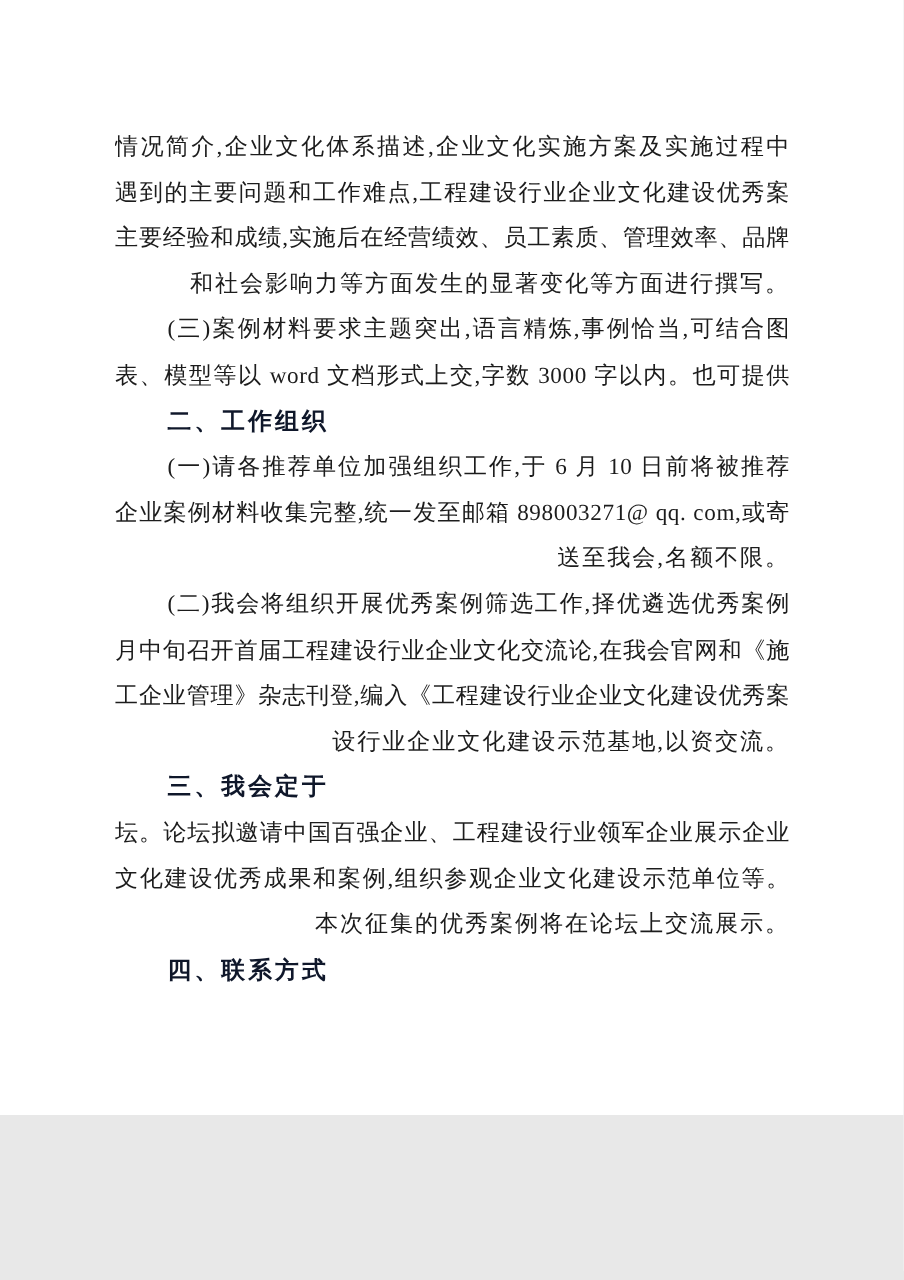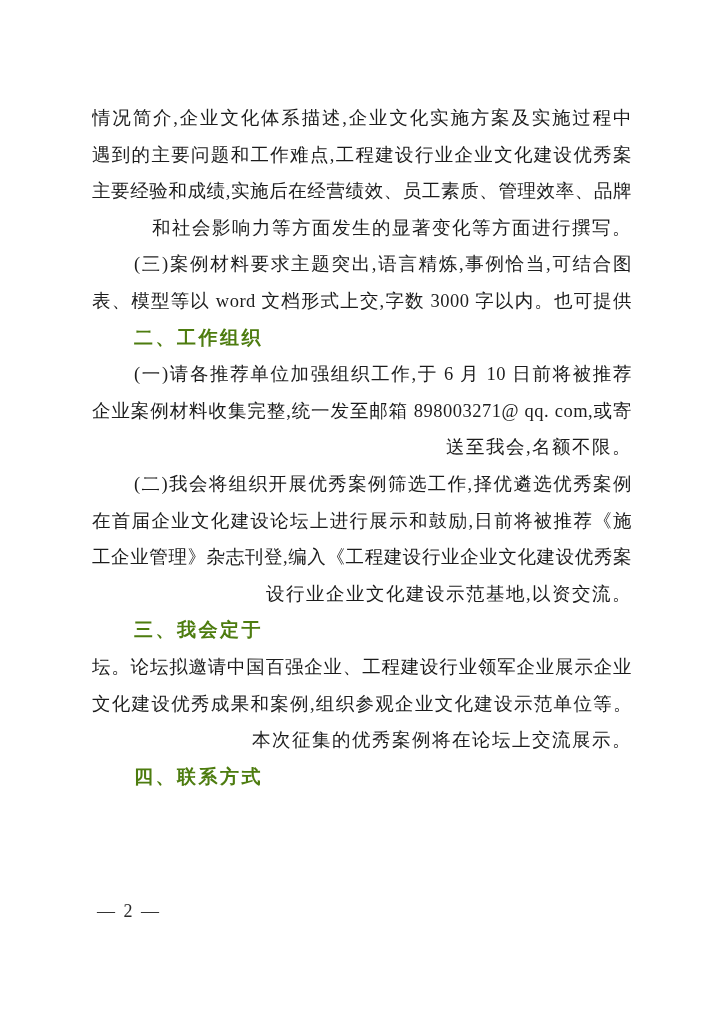--- a/index.html
+++ b/index.html
@@ -3,21 +3,21 @@
 <meta charset="utf-8">
 <style>
   html, body {
     margin: 0;
     padding: 0;
     background: #e8e8e8;
   }
   .page {
     position: relative;
     width: 723px;
-    height: 1024px;
+    height: 892px;
     margin: 0 auto;
     background: #ffffff;
     color: #1c1c1c;
     font-family: "Liberation Serif", "DejaVu Serif", serif;
     overflow: hidden;
   }
   .body-text {
     position: absolute;
     left: 92px;
     top: 100px;
@@ -44,21 +44,21 @@
     padding-left: 42px;
   }
   .heading {
     height: 36.6px;
     line-height: 36.6px;
     padding-left: 42px;
     font-family: "Liberation Sans", "DejaVu Sans", sans-serif;
     font-weight: 700;
     font-size: 19px;
     letter-spacing: 2.5px;
-    color: #4d7c0f;
+    color: #0f172a;
   }
   .page-footer {
     position: absolute;
     left: 97px;
     top: 896px;
     height: 30px;
     line-height: 30px;
     font-size: 18px;
     letter-spacing: 2px;
     color: #2a2a2a;
@@ -85,21 +85,21 @@
     <div class="heading">二、工作组织</div>
 
     <div>
       <div class="line just indent">(一)请各推荐单位加强组织工作,于 6 月 10 日前将被推荐</div>
       <div class="line just">企业案例材料收集完整,统一发至邮箱 898003271@ qq. com,或寄</div>
       <div class="line last-line">送至我会,名额不限。</div>
     </div>
 
     <div>
       <div class="line just indent">(二)我会将组织开展优秀案例筛选工作,择优遴选优秀案例</div>
-      <div class="line just">在首届企业文化建设论坛上进行展示和鼓励,日前将被推荐《施</div>
+      <div class="line just">月中旬召开首届工程建设行业企业文化交流论,在我会官网和《施</div>
       <div class="line just">工企业管理》杂志刊登,编入《工程建设行业企业文化建设优秀案</div>
       <div class="line last-line">设行业企业文化建设示范基地,以资交流。</div>
     </div>
 
     <div class="heading">三、我会定于</div>
 
     <div>
       <div class="line just">坛。论坛拟邀请中国百强企业、工程建设行业领军企业展示企业</div>
       <div class="line just">文化建设优秀成果和案例,组织参观企业文化建设示范单位等。</div>
       <div class="line last-line">本次征集的优秀案例将在论坛上交流展示。</div>

